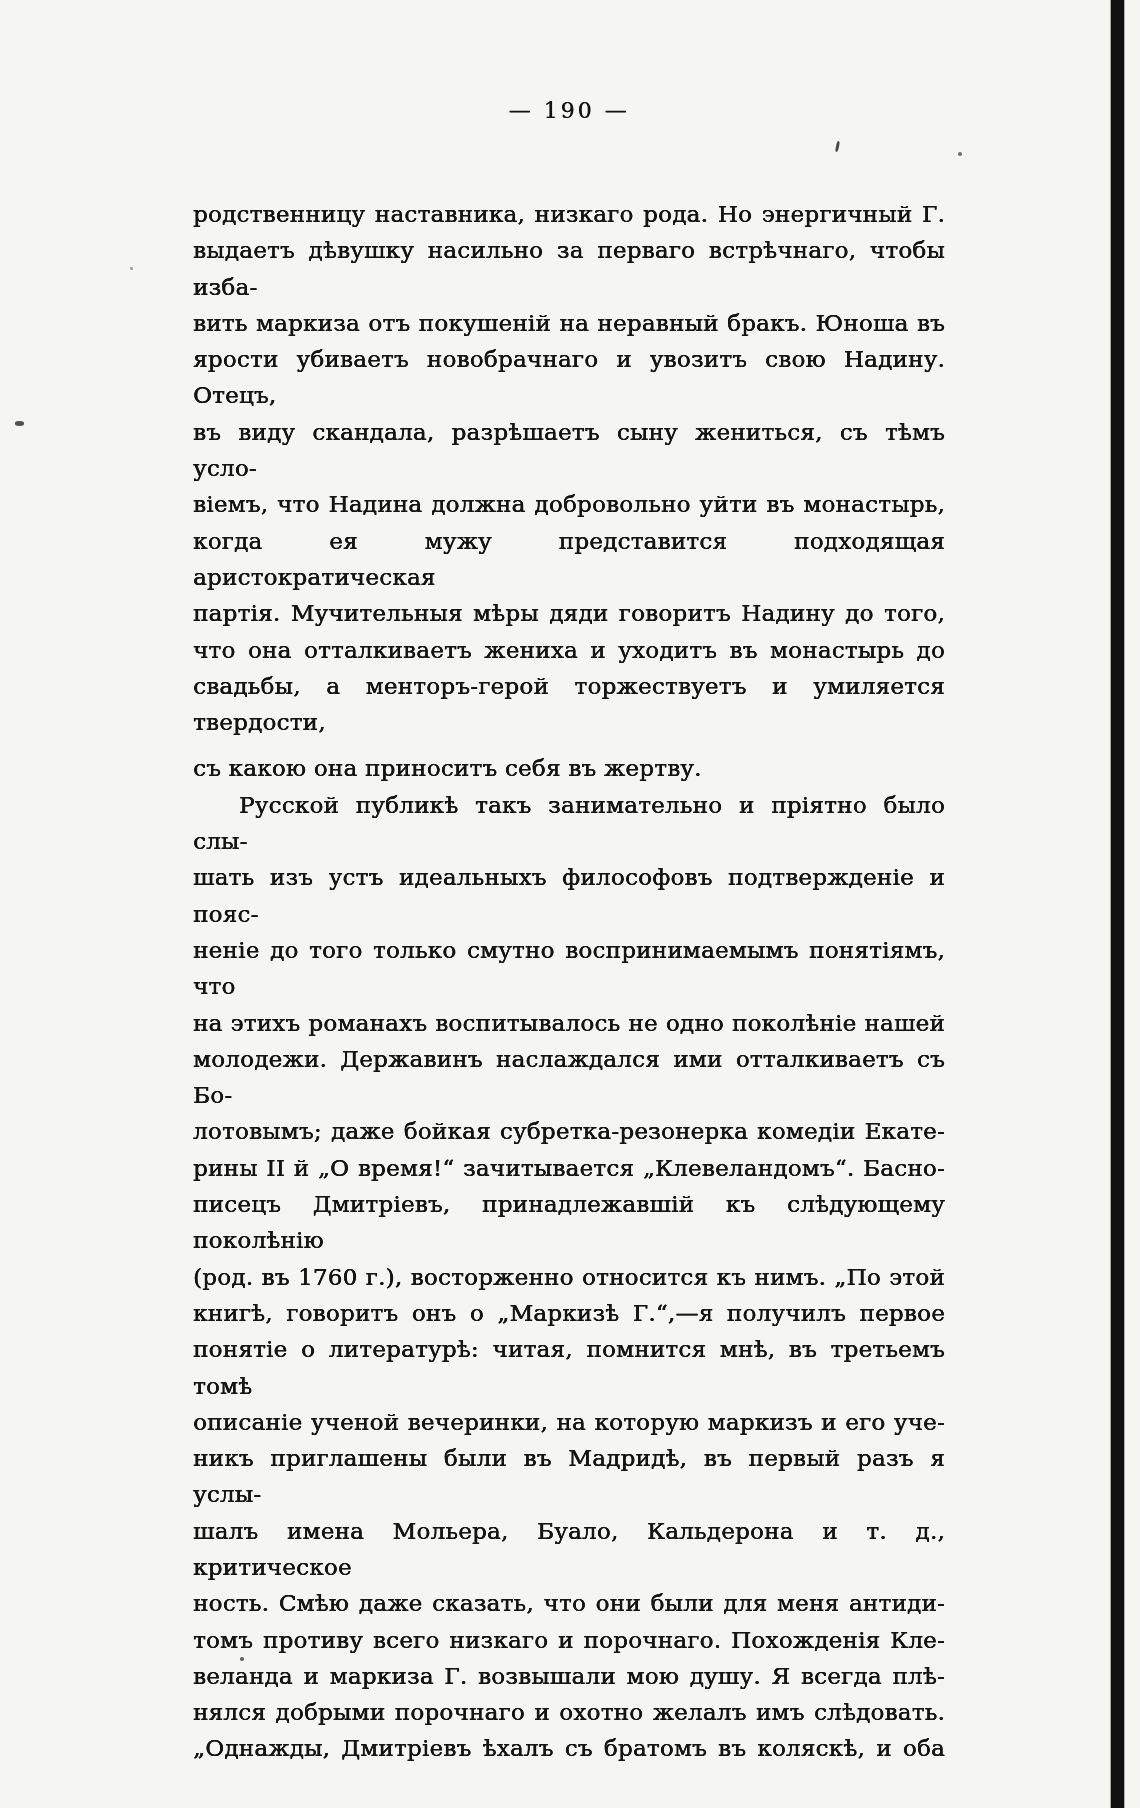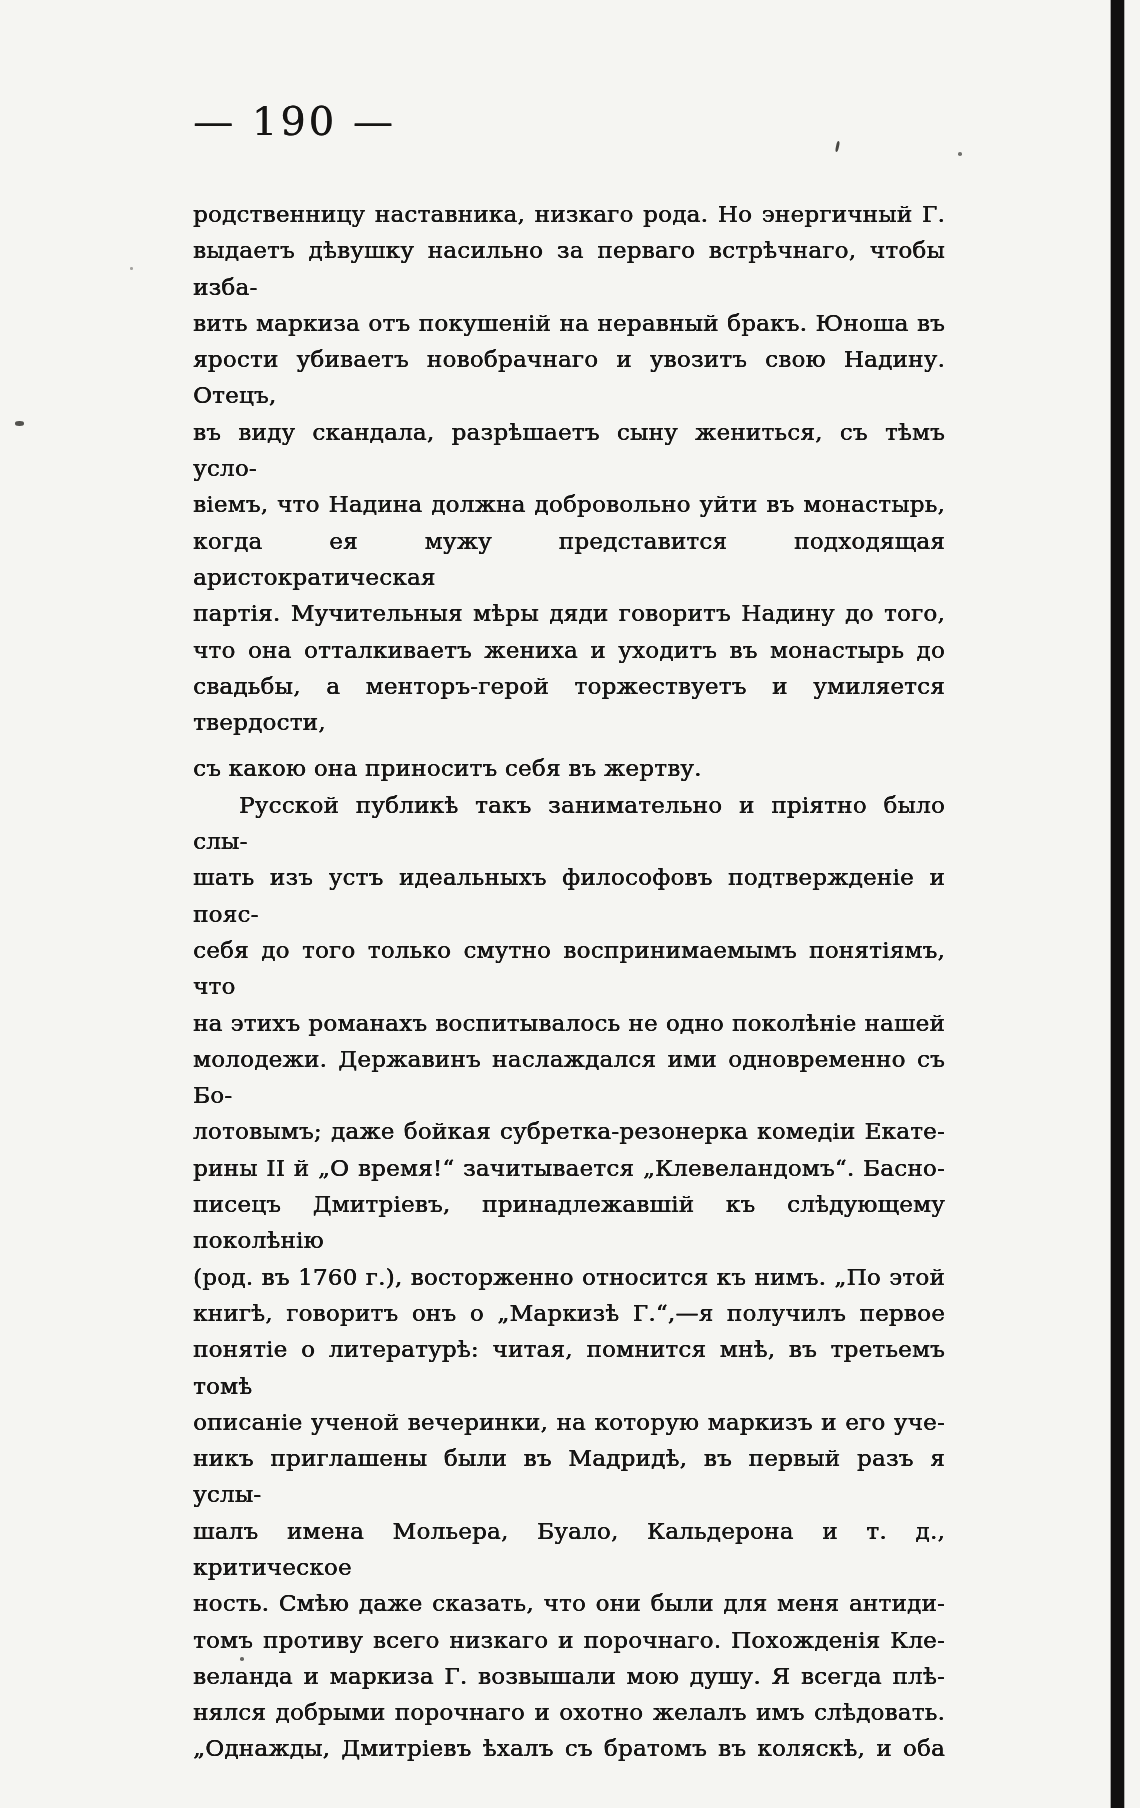--- a/index.html
+++ b/index.html
@@ -14,21 +14,22 @@
     background: #f5f5f2;
     overflow: hidden;
     font-family: "DejaVu Serif", "Liberation Serif", serif;
     color: #161514;
   }
   .page-number {
     position: absolute;
     top: 98px;
     left: 193px;
     width: 752px;
-    font-size: 40px;
+    text-align: center;
+    font-size: 22px;
     letter-spacing: 3px;
     text-shadow: 0.4px 0 0 currentColor;
     white-space: pre;
   }
   .text-block {
     position: absolute;
     top: 196px;
     left: 193px;
     width: 752px;
     font-size: 23px;
@@ -82,23 +83,23 @@
     <div class="text-line">ярости убиваетъ новобрачнаго и увозитъ свою Надину. Отецъ,</div>
     <div class="text-line">въ виду скандала, разрѣшаетъ сыну жениться, съ тѣмъ усло-</div>
     <div class="text-line">віемъ, что Надина должна добровольно уйти въ монастырь,</div>
     <div class="text-line">когда ея мужу представится подходящая аристократическая</div>
     <div class="text-line">партія. Мучительныя мѣры дяди говоритъ Надину до того,</div>
     <div class="text-line">что она отталкиваетъ жениха и уходитъ въ монастырь до</div>
     <div class="text-line">свадьбы, а менторъ-герой торжествуетъ и умиляется твердости,</div>
     <div class="text-line para-end">съ какою она приноситъ себя въ жертву.</div>
     <div class="text-line para-indent">Русской публикѣ такъ занимательно и пріятно было слы-</div>
     <div class="text-line">шать изъ устъ идеальныхъ философовъ подтвержденіе и пояс-</div>
-    <div class="text-line">себя до того только смутно воспринимаемымъ понятіямъ, что</div>
+    <div class="text-line">неніе до того только смутно воспринимаемымъ понятіямъ, что</div>
     <div class="text-line">на этихъ романахъ воспитывалось не одно поколѣніе нашей</div>
-    <div class="text-line">молодежи. Державинъ наслаждался ими одновременно съ Бо-</div>
+    <div class="text-line">молодежи. Державинъ наслаждался ими отталкиваетъ съ Бо-</div>
     <div class="text-line">лотовымъ; даже бойкая субретка-резонерка комедіи Екате-</div>
     <div class="text-line">рины II й „О время!“ зачитывается „Клевеландомъ“. Басно-</div>
     <div class="text-line">писецъ Дмитріевъ, принадлежавшій къ слѣдующему поколѣнію</div>
     <div class="text-line">(род. въ 1760 г.), восторженно относится къ нимъ. „По этой</div>
     <div class="text-line">книгѣ, говоритъ онъ о „Маркизѣ Г.“,—я получилъ первое</div>
     <div class="text-line">понятіе о литературѣ: читая, помнится мнѣ, въ третьемъ томѣ</div>
     <div class="text-line">описаніе ученой вечеринки, на которую маркизъ и его уче-</div>
     <div class="text-line">никъ приглашены были въ Мадридѣ, въ первый разъ я услы-</div>
     <div class="text-line">шалъ имена Мольера, Буало, Кальдерона и т. д., критическое</div>
     <div class="text-line">ность. Смѣю даже сказать, что они были для меня антиди-</div>

